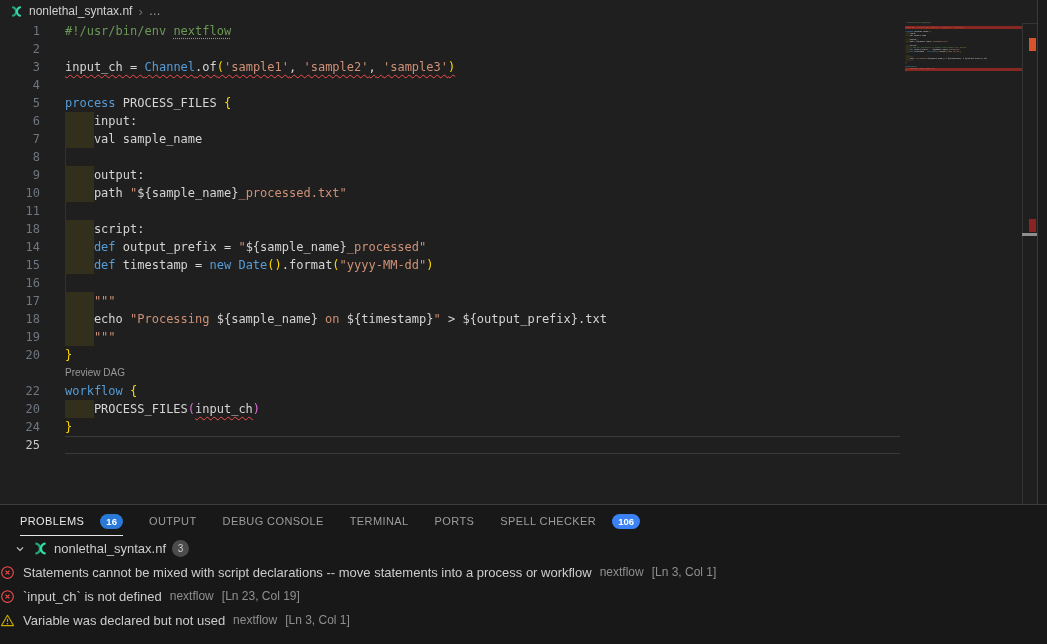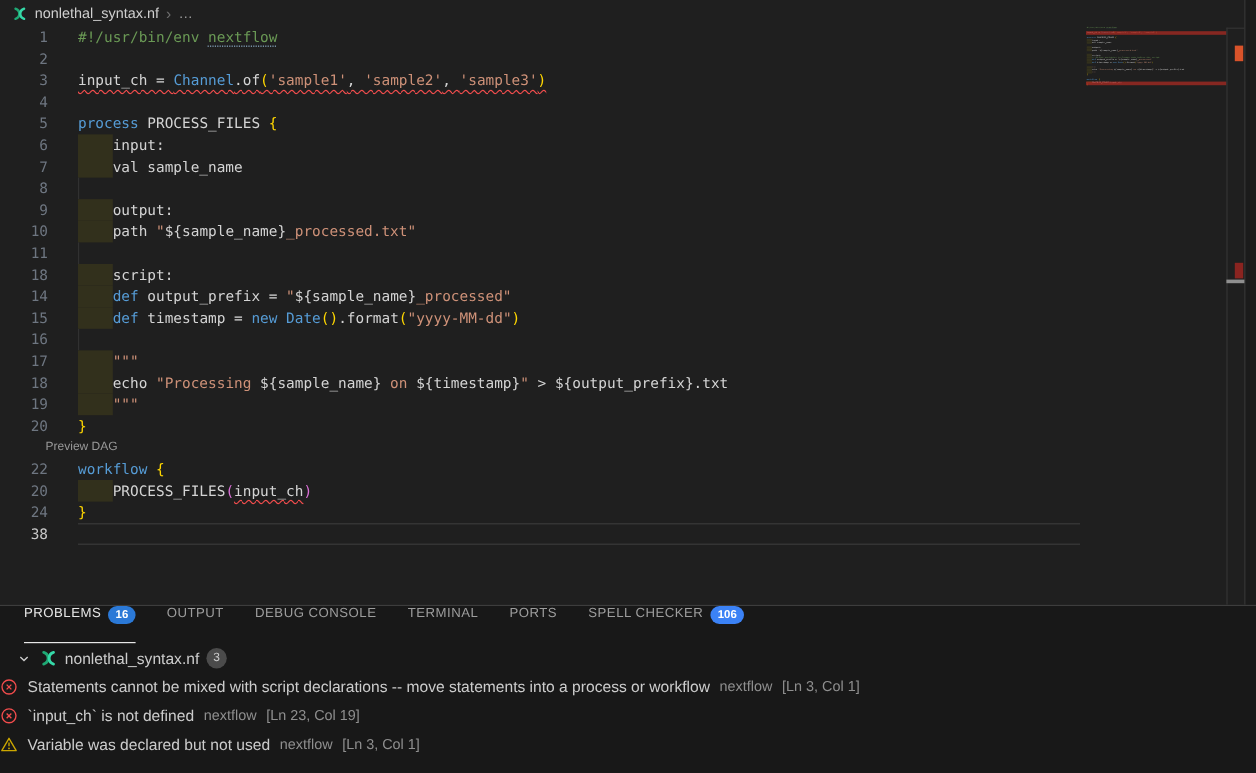--- a/index.html
+++ b/index.html
@@ -14,21 +14,21 @@
     font-size:12px;color:#9d9d9d}
   .bc-file{color:#cfcfcf}
   .bc-sep{color:#6e6e6e;font-size:13px}
   .code{position:absolute;left:0;top:22px;width:905px}
   .row{display:flex;height:18px;line-height:18px;white-space:pre;
     font-family:"DejaVu Sans Mono",monospace;font-size:12px}
   .ln{width:40px;flex:none;text-align:right;color:#6e7681;user-select:none}
   .lc{margin-left:25px;width:835px;height:18px;position:relative}
   .row.active .ln{color:#c8c8c8}
   .row.active .lc{box-sizing:border-box;border-top:1px solid #3a3a3a;border-bottom:1px solid #3a3a3a}
-  .row-lens{height:18px;line-height:18px;padding-left:38px;font-size:10px;color:#999;
+  .row-lens{height:18px;line-height:18px;padding-left:65px;font-size:10px;color:#999;
     font-family:"Liberation Sans",sans-serif;cursor:pointer}
   .indent{display:inline-block;width:4ch;height:100%;background:#32301c;vertical-align:top}
   .guide{position:absolute;left:0;top:0;width:1px;height:100%;background:#313131}
   .cm{color:#6a9955}.kw{color:#569cd6}.str{color:#ce9178}.tx{color:#d4d4d4}
   .b1{color:#ffd700}.b2{color:#da70d6}
   .sq{text-decoration:underline;text-decoration-style:wavy;text-decoration-color:#f14c4c;
       text-decoration-thickness:1px;text-underline-offset:3px}
   .sp{text-decoration:underline;text-decoration-style:dotted;text-decoration-color:#7b96ad;
       text-underline-offset:3px}
   
@@ -43,21 +43,21 @@
   .sb-vline2{position:absolute;left:1037px;top:0;width:1px;height:504px;background:#3a3a3a}
   .sb-sliver{position:absolute;left:1038px;top:0;width:9px;height:504px;background:#1b1b1b}
   .rm{position:absolute}
   .rm.err-top{left:1029px;top:38px;width:7px;height:13px;background:#d9532a}
   .rm.err-mid{left:1029px;top:219px;width:7px;height:13px;background:#8a2420}
   .rm.cursor{left:1022px;top:233px;width:15px;height:3px;background:#8f8f8f}
   
   .panel{position:absolute;left:0;top:504px;width:1047px;height:140px;background:#181818;
     border-top:1px solid #3d3d3d;box-sizing:border-box}
   .tabs{display:flex;align-items:center;height:32px;padding-left:7px}
-  .tab{position:relative;height:100%;display:flex;align-items:flex-start;gap:6px;padding:0 13px;
+  .tab{position:relative;height:100%;display:flex;align-items:center;gap:16px;padding:0 13px;
     font-size:11px;letter-spacing:.4px;color:#9d9d9d;cursor:pointer;white-space:nowrap}
   .tab.active{color:#e7e7e7}
   .tab.active::after{content:"";position:absolute;left:13px;right:13px;bottom:1px;height:1px;background:#e7e7e7}
   .badge{color:#fff;font-size:9.5px;font-weight:bold;border-radius:9px;padding:2px 6px;letter-spacing:0}
   .p-file{display:flex;align-items:center;gap:6px;height:23px;padding-left:13px;
     font-size:13px;color:#cccccc;cursor:pointer}
   .count-badge{width:17px;height:17px;border-radius:50%;background:#4b4b4b;color:#ccc;
     font-size:10px;display:flex;align-items:center;justify-content:center}
   .p-item{display:flex;align-items:center;gap:8px;height:24px;
     font-size:13px;color:#cccccc;cursor:pointer}
@@ -98,21 +98,21 @@
       <div class="row"><div class="ln">15</div><div class="lc"><span class="indent"></span><span class="kw">def</span><span class="tx"> timestamp = </span><span class="kw">new</span><span class="tx"> </span><span class="kw">Date</span><span class="b1">()</span><span class="tx">.format</span><span class="b1">(</span><span class="str">"yyyy-MM-dd"</span><span class="b1">)</span></div></div>
       <div class="row"><div class="ln">16</div><div class="lc"><span class="guide"></span></div></div>
       <div class="row"><div class="ln">17</div><div class="lc"><span class="indent"></span><span class="str">"""</span></div></div>
       <div class="row"><div class="ln">18</div><div class="lc"><span class="indent"></span><span class="tx">echo </span><span class="str">"Processing </span><span class="tx">${sample_name}</span><span class="str"> on </span><span class="tx">${timestamp}</span><span class="str">"</span><span class="tx"> &gt; </span><span class="tx">${output_prefix}</span><span class="tx">.txt</span></div></div>
       <div class="row"><div class="ln">19</div><div class="lc"><span class="indent"></span><span class="str">"""</span></div></div>
       <div class="row"><div class="ln">20</div><div class="lc"><span class="b1">}</span></div></div>
       <div class="row-lens">Preview DAG</div>
       <div class="row"><div class="ln">22</div><div class="lc"><span class="kw">workflow</span><span class="tx"> </span><span class="b1">{</span></div></div>
       <div class="row"><div class="ln">20</div><div class="lc"><span class="indent"></span><span class="tx">PROCESS_FILES</span><span class="b2">(</span><span class="tx sq">input_ch</span><span class="b2">)</span></div></div>
       <div class="row"><div class="ln">24</div><div class="lc"><span class="b1">}</span></div></div>
-      <div class="row active"><div class="ln">38</div><div class="lc"></div></div>
+      <div class="row active"><div class="ln">25</div><div class="lc"></div></div>
     </div>
 
   <div class="minimap" id="minimap">
       <div class="mini-inner">
         <div class="row"><div class="lc"><span class="cm">#!/usr/bin/env </span><span class="cm sp">nextflow</span></div></div>
         <div class="row"><div class="lc"></div></div>
         <div class="row"><div class="lc"><span class="sq"><span class="tx">input_ch = </span><span class="kw">Channel</span><span class="tx">.of</span><span class="b1">(</span><span class="str">'sample1'</span><span class="tx">, </span><span class="str">'sample2'</span><span class="tx">, </span><span class="str">'sample3'</span><span class="b1">)</span></span></div></div>
         <div class="row"><div class="lc"></div></div>
         <div class="row"><div class="lc"><span class="kw">process</span><span class="tx"> PROCESS_FILES </span><span class="b1">{</span></div></div>
         <div class="row"><div class="lc"><span class="indent"></span><span class="tx">input:</span></div></div>

